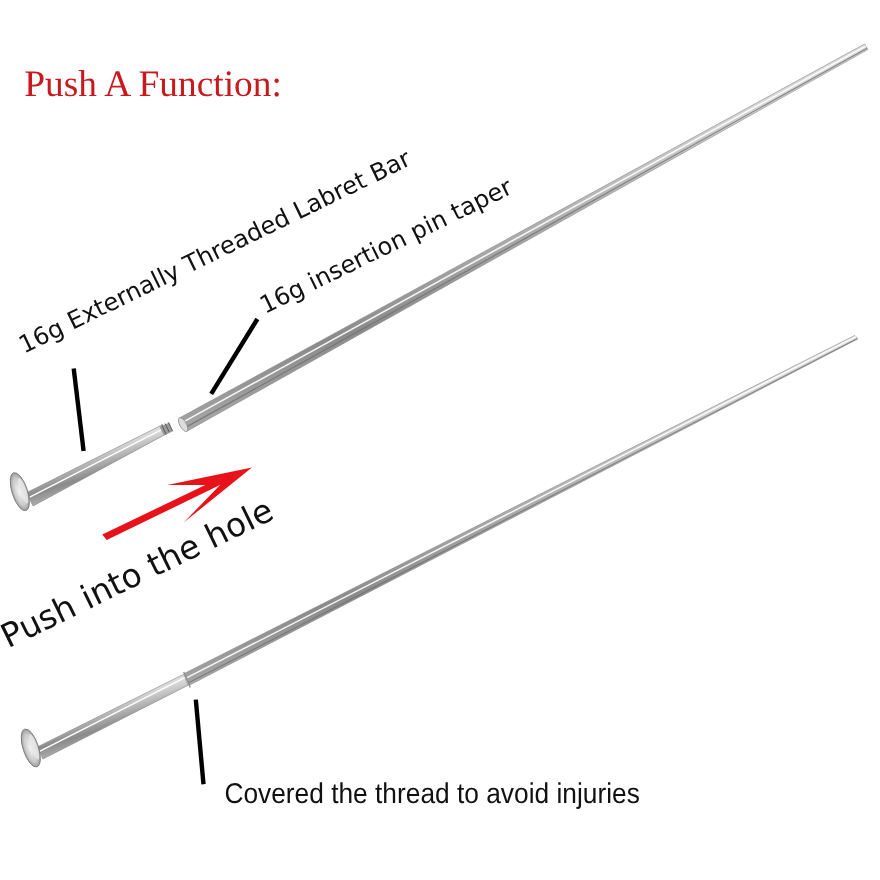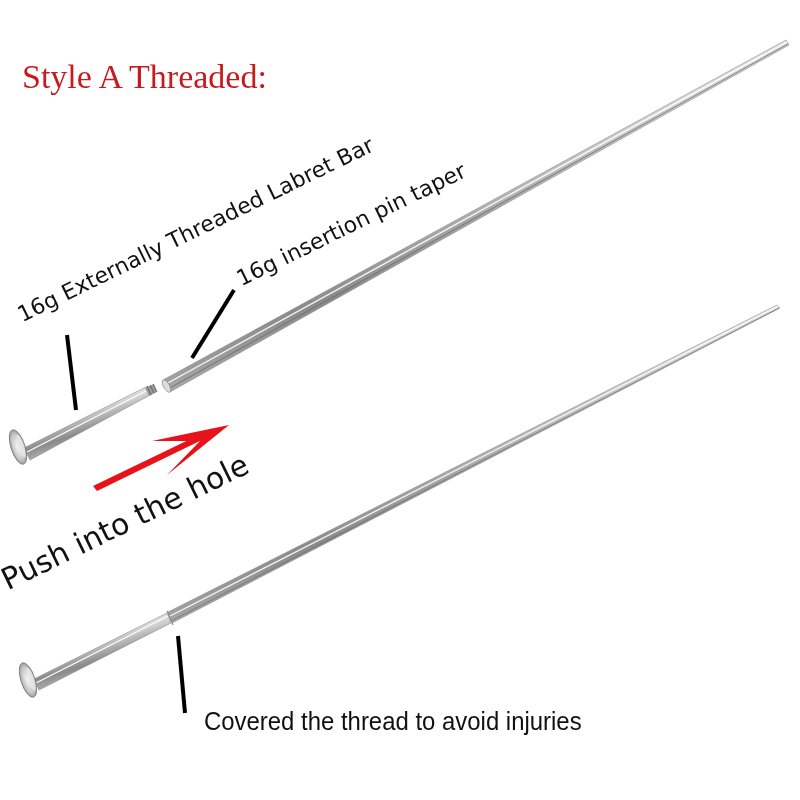--- a/index.html
+++ b/index.html
@@ -110,20 +110,20 @@
     <line x1="67" y1="335" x2="76" y2="410" stroke="#000" stroke-width="4"></line>
     <line x1="234" y1="290" x2="192" y2="358" stroke="#000" stroke-width="4"></line>
     <line x1="178" y1="636" x2="185" y2="713" stroke="#000" stroke-width="4"></line>
 
     <g>
       <polygon points="93,486 97,491 206,438 205,432" fill="#e8121a"></polygon>
       <polygon points="229,425 152,441 200,441 167,475" fill="#e8121a"></polygon>
     </g>
   </svg>
 
-  <div class="title">Style A Threaded:</div>
+  <div class="title">Push A Function:</div>
 
   <div class="label label-labret">16g Externally Threaded Labret Bar</div>
   <div class="label label-pin">16g insertion pin taper</div>
   <div class="label label-push">Push into the hole</div>
   <div class="label label-covered">Covered the thread to avoid injuries</div>
 
 </div>
 
 </body></html>

